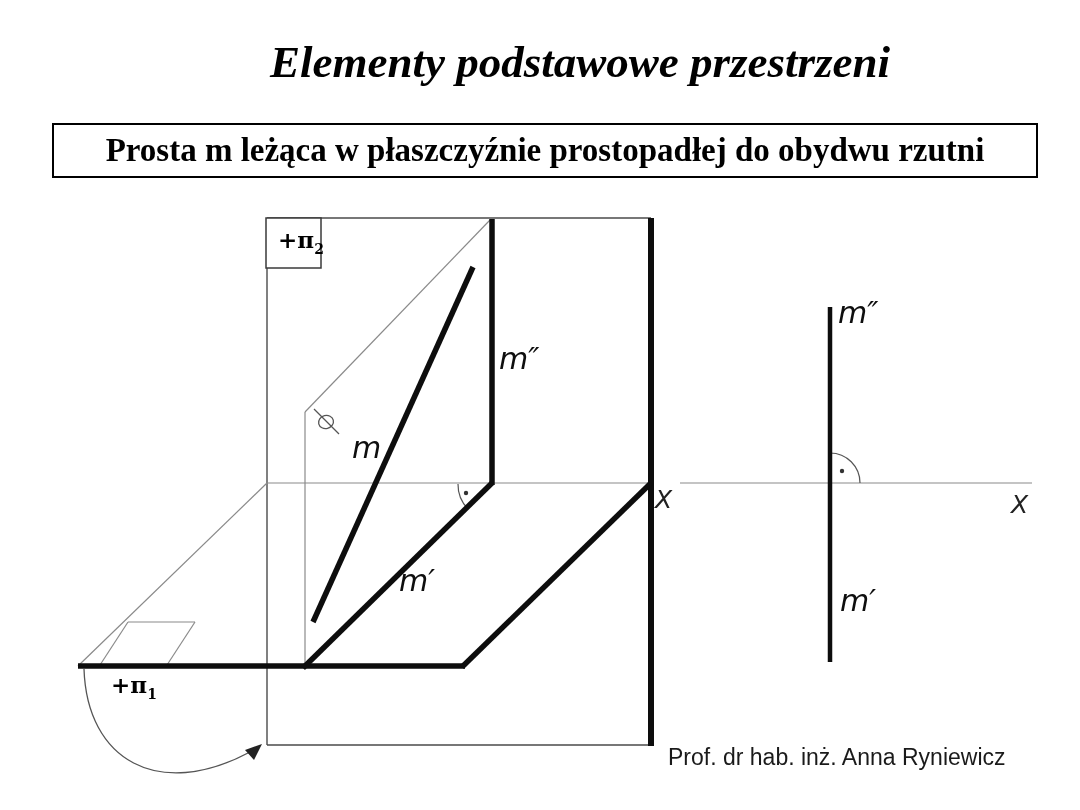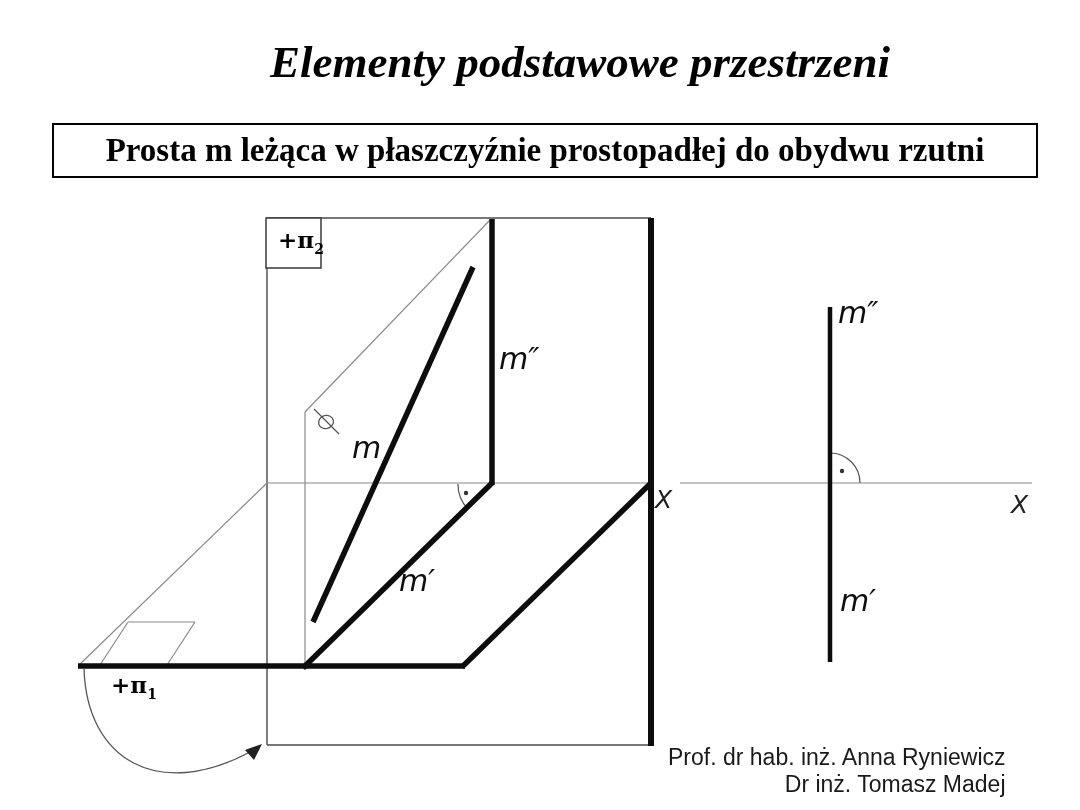--- a/index.html
+++ b/index.html
@@ -86,16 +86,15 @@
   <div class="lab" style="left:499px;top:344px;">m″</div>
   <div class="lab" style="left:399px;top:566px;">m′</div>
   <div class="axlab" style="left:655px;top:487px;">X</div>
 
   <div class="lab" style="left:838px;top:298px;">m″</div>
   <div class="lab" style="left:840px;top:586px;">m′</div>
   <div class="axlab" style="left:1011px;top:492px;">X</div>
 
   <div class="credits">
     <div>Prof. dr hab. inż. Anna Ryniewicz</div>
-    <div>Dr inż. Tomasz Madej</div>
   </div>
 
 </div>
 
 </body></html>

